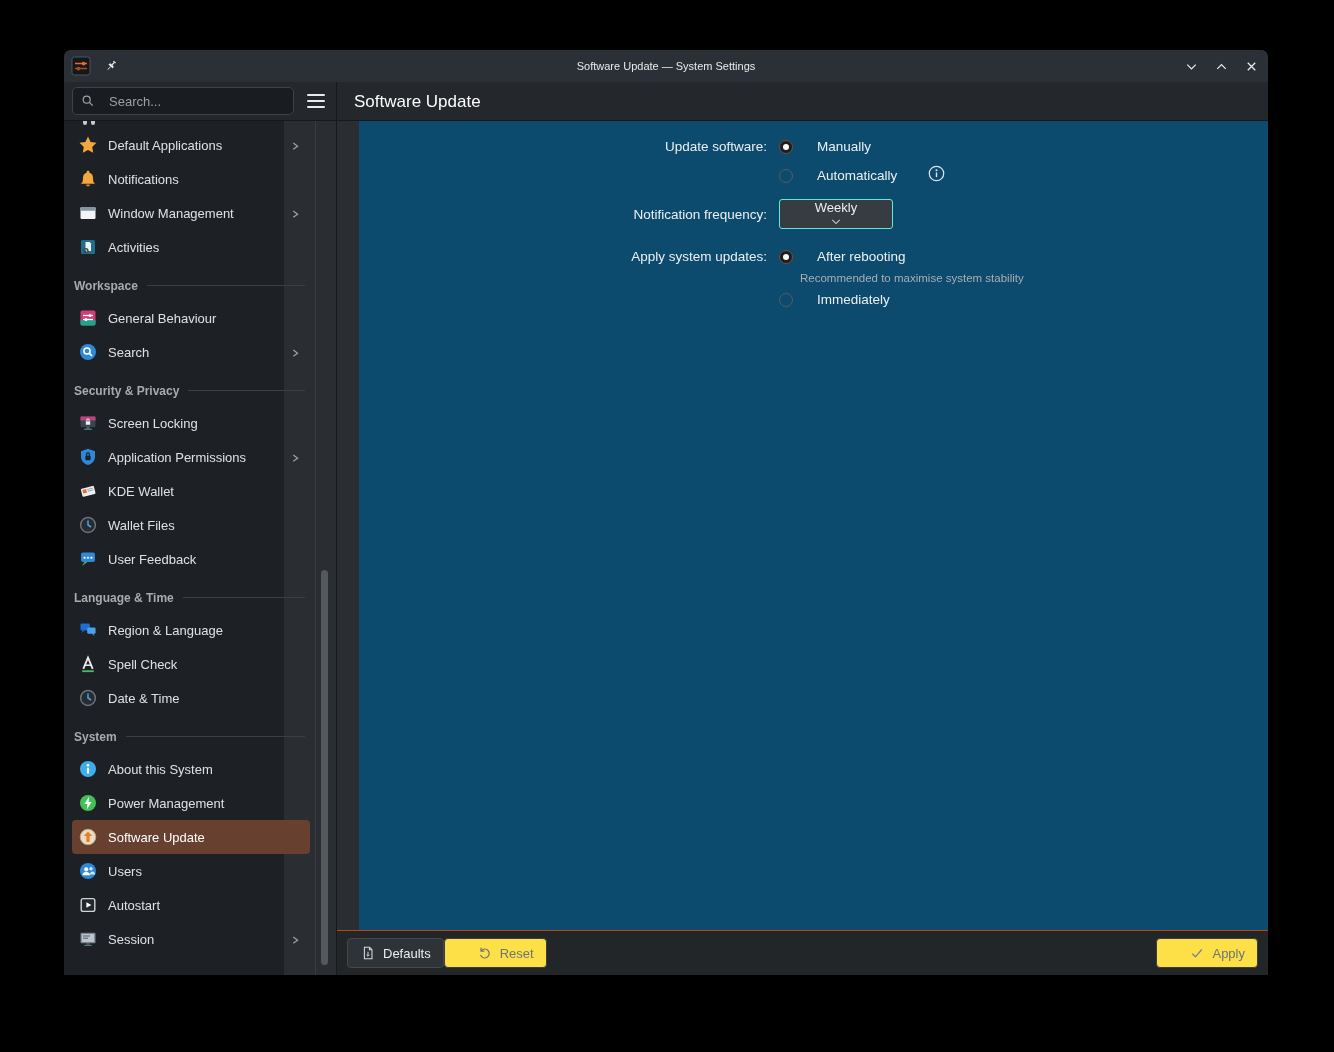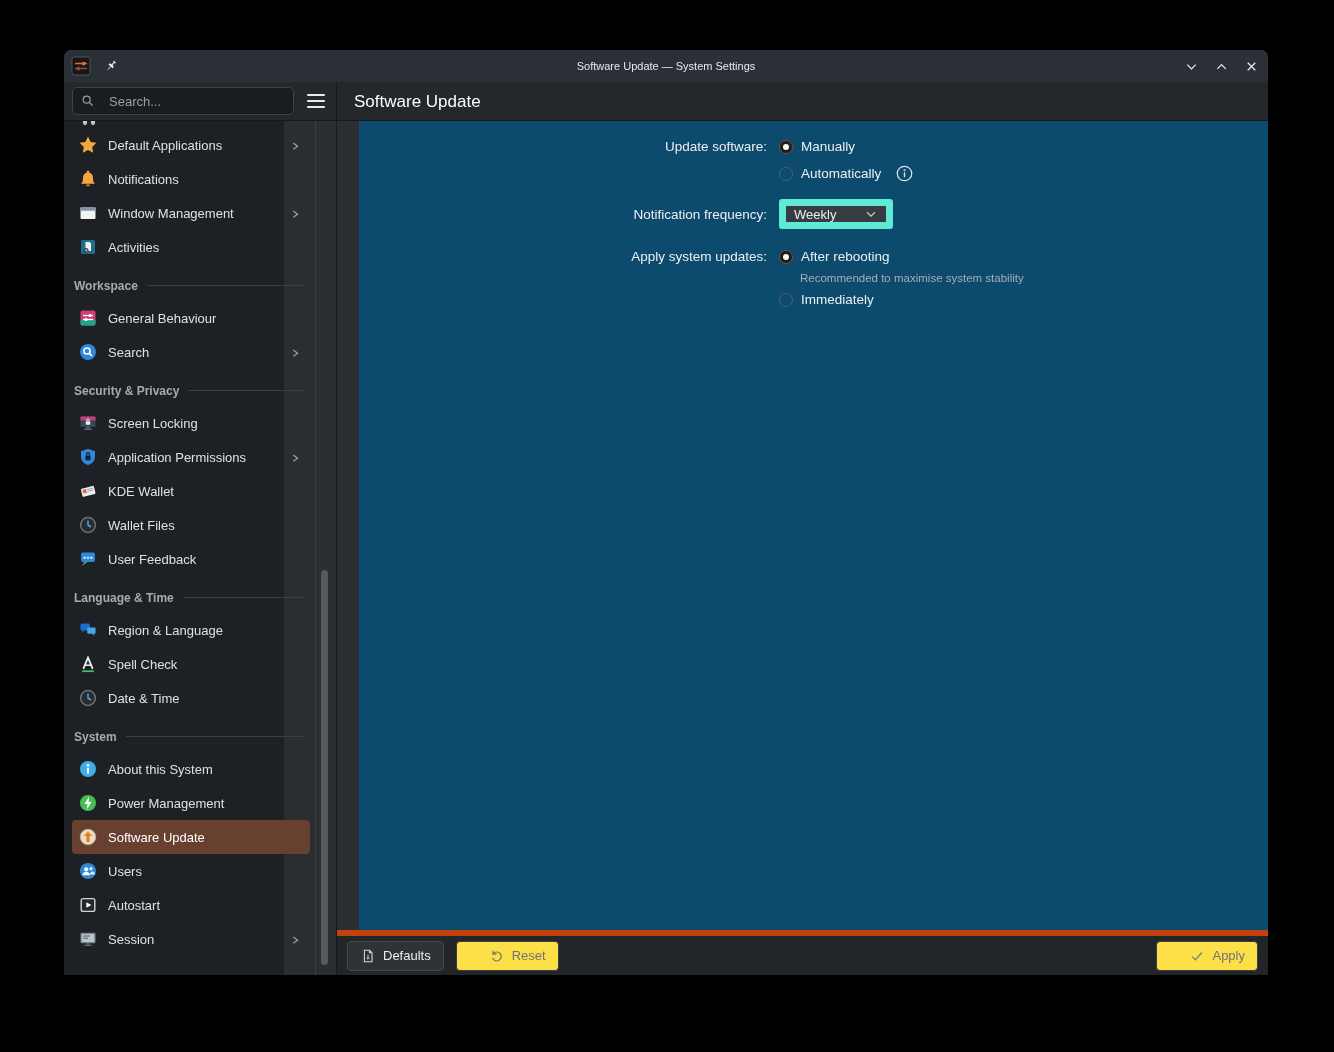--- a/index.html
+++ b/index.html
@@ -53,39 +53,39 @@
   .side-header .txt { font-size:12px; font-weight:bold; color:#a6abb0; white-space:nowrap; }
   .side-header .line { flex:1; height:1px; background:#3a3f44; margin-left:9px; margin-right:0px; }
   #sidebar-scroll { position:absolute; left:257px; width:7px; top:449px; height:395px;
     background:#54595e; border-radius:4px; cursor:pointer; }
 
   
   #content { position:absolute; left:273px; top:71px; right:0; bottom:45px; background:#0c4a6e;margin-left:22px; }
   #form { padding-top:12px; }
   .form-row { display:flex; align-items:center; }
   .form-row .flabel { width:408px; text-align:right; color:#eceff1; font-size:13.5px; flex:none; padding-right:0; }
-  .form-row .ctrl { margin-left:12px; display:flex; align-items:center; }
+  .form-row .ctrl { margin-left:12px; display:flex; align-items:flex-end;gap:16px; }
   .h27 { height:27px; } .h30 { height:30px; } .h16 { height:16px; }
   .spacer12 { height:12px; } .spacer14 { height:14px; }
   .radio { width:14px; height:14px; border-radius:50%; border:1px solid #565b60;
     background:transparent; position:relative; flex:none; cursor:pointer; }
   .radio.checked { border-color:#7b4a3c; background:#1c1f22; }
   .radio.checked::after { content:""; position:absolute; left:50%; top:50%; width:6px; height:6px;
     border-radius:50%; background:#fcfcfc; transform:translate(-50%,-50%); }
   .opt-label { margin-left:8px; color:#eceff1; font-size:13.5px; }
   .desc { color:#a9adb2; font-size:11.5px; margin-left:21px; }
   .info-btn { width:19px; height:19px; margin-left:14px; cursor:pointer; }
-  .select { width:114px; height:30px; background:#373c42; border:7px solid #5eead4; border-radius:3px;
-    display:flex; align-items:center; padding:0 8px; cursor:pointer; }
+  .select { width:114px; height:30px; background:#373c42; border:1px solid #5eead4; border-radius:3px;
+    display:flex; align-items:center; padding:0 8px; cursor:pointer;flex-direction:column; }
   .select .val { flex:1; color:#eceff1; font-size:13px; }
   .select svg { width:14px; height:14px; }
 
   
   #footer { position:absolute; left:273px; right:0; bottom:0; height:45px; background:#232629;
-    border-top:6px solid #c2410c; display:flex; align-items:center; padding:0 10px; gap:12px; }
+    border-top:1px solid #c2410c; display:flex; align-items:center; padding:0 10px; gap:0; }
   .btn { height:30px; display:flex; align-items:center; gap:7px; padding:0 12px;
     background:#2e3338; border:1px solid #43484e; border-radius:4px;
     color:#eceff1; font-size:13px; cursor:pointer; }
   .btn.disabled { background:#fde047; border-color:#3a3e43; color:#6e7378; cursor:default;padding-left:32px; }
   .btn .bicon { width:16px; height:16px; display:flex; }
   #apply-btn { margin-left:auto;align-items:center; }
 </style>
 </head>
 <body>
 

